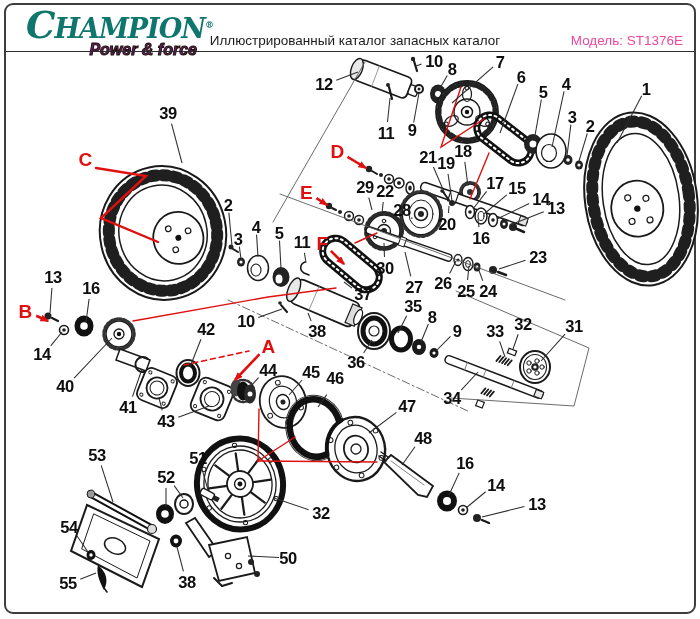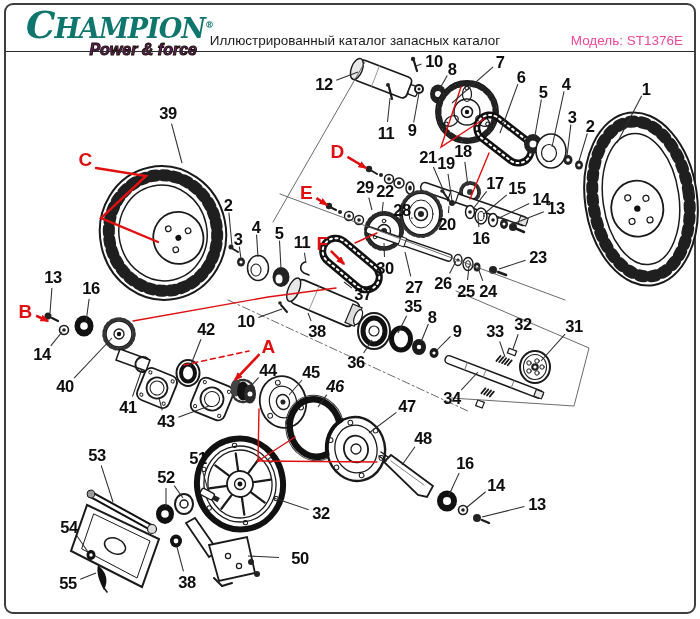--- a/index.html
+++ b/index.html
@@ -618,29 +618,29 @@
       <div class="co" style="left: 356px; top: 362px;">36</div>
       <div class="co" style="left: 432px; top: 317px;">8</div>
       <div class="co" style="left: 457px; top: 331px;">9</div>
       <div class="co" style="left: 495px; top: 331px;">33</div>
       <div class="co" style="left: 523px; top: 324px;">32</div>
       <div class="co" style="left: 574px; top: 326px;">31</div>
       <div class="co" style="left: 452px; top: 398px;">34</div>
       <div class="co red" style="left: 268px; top: 347px;">A</div>
       <div class="co" style="left: 268px; top: 370px;">44</div>
       <div class="co" style="left: 311px; top: 372px;">45</div>
-      <div class="co" style="left: 335px; top: 386px; font-style: italic;">46</div>
+      <div class="co" style="left: 335px; top: 378px;">46</div>
       <div class="co" style="left: 407px; top: 406px;">47</div>
       <div class="co" style="left: 423px; top: 438px;">48</div>
       <div class="co" style="left: 465px; top: 463px;">16</div>
       <div class="co" style="left: 496px; top: 485px;">14</div>
       <div class="co" style="left: 537px; top: 504px;">13</div>
       <div class="co" style="left: 321px; top: 513px;">32</div>
       <div class="co" style="left: 97px; top: 455px;">53</div>
       <div class="co" style="left: 166px; top: 477px;">52</div>
       <div class="co" style="left: 198px; top: 458px;">51</div>
       <div class="co" style="left: 69px; top: 527px;">54</div>
       <div class="co" style="left: 68px; top: 583px;">55</div>
       <div class="co" style="left: 187px; top: 582px;">38</div>
-      <div class="co" style="left: 300px; top: 558px;">50</div>
+      <div class="co" style="left: 288px; top: 558px;">50</div>
       <div class="co red" style="left: 85px; top: 160px;">C</div>
     </div>
 </div>
 
 </body></html>

